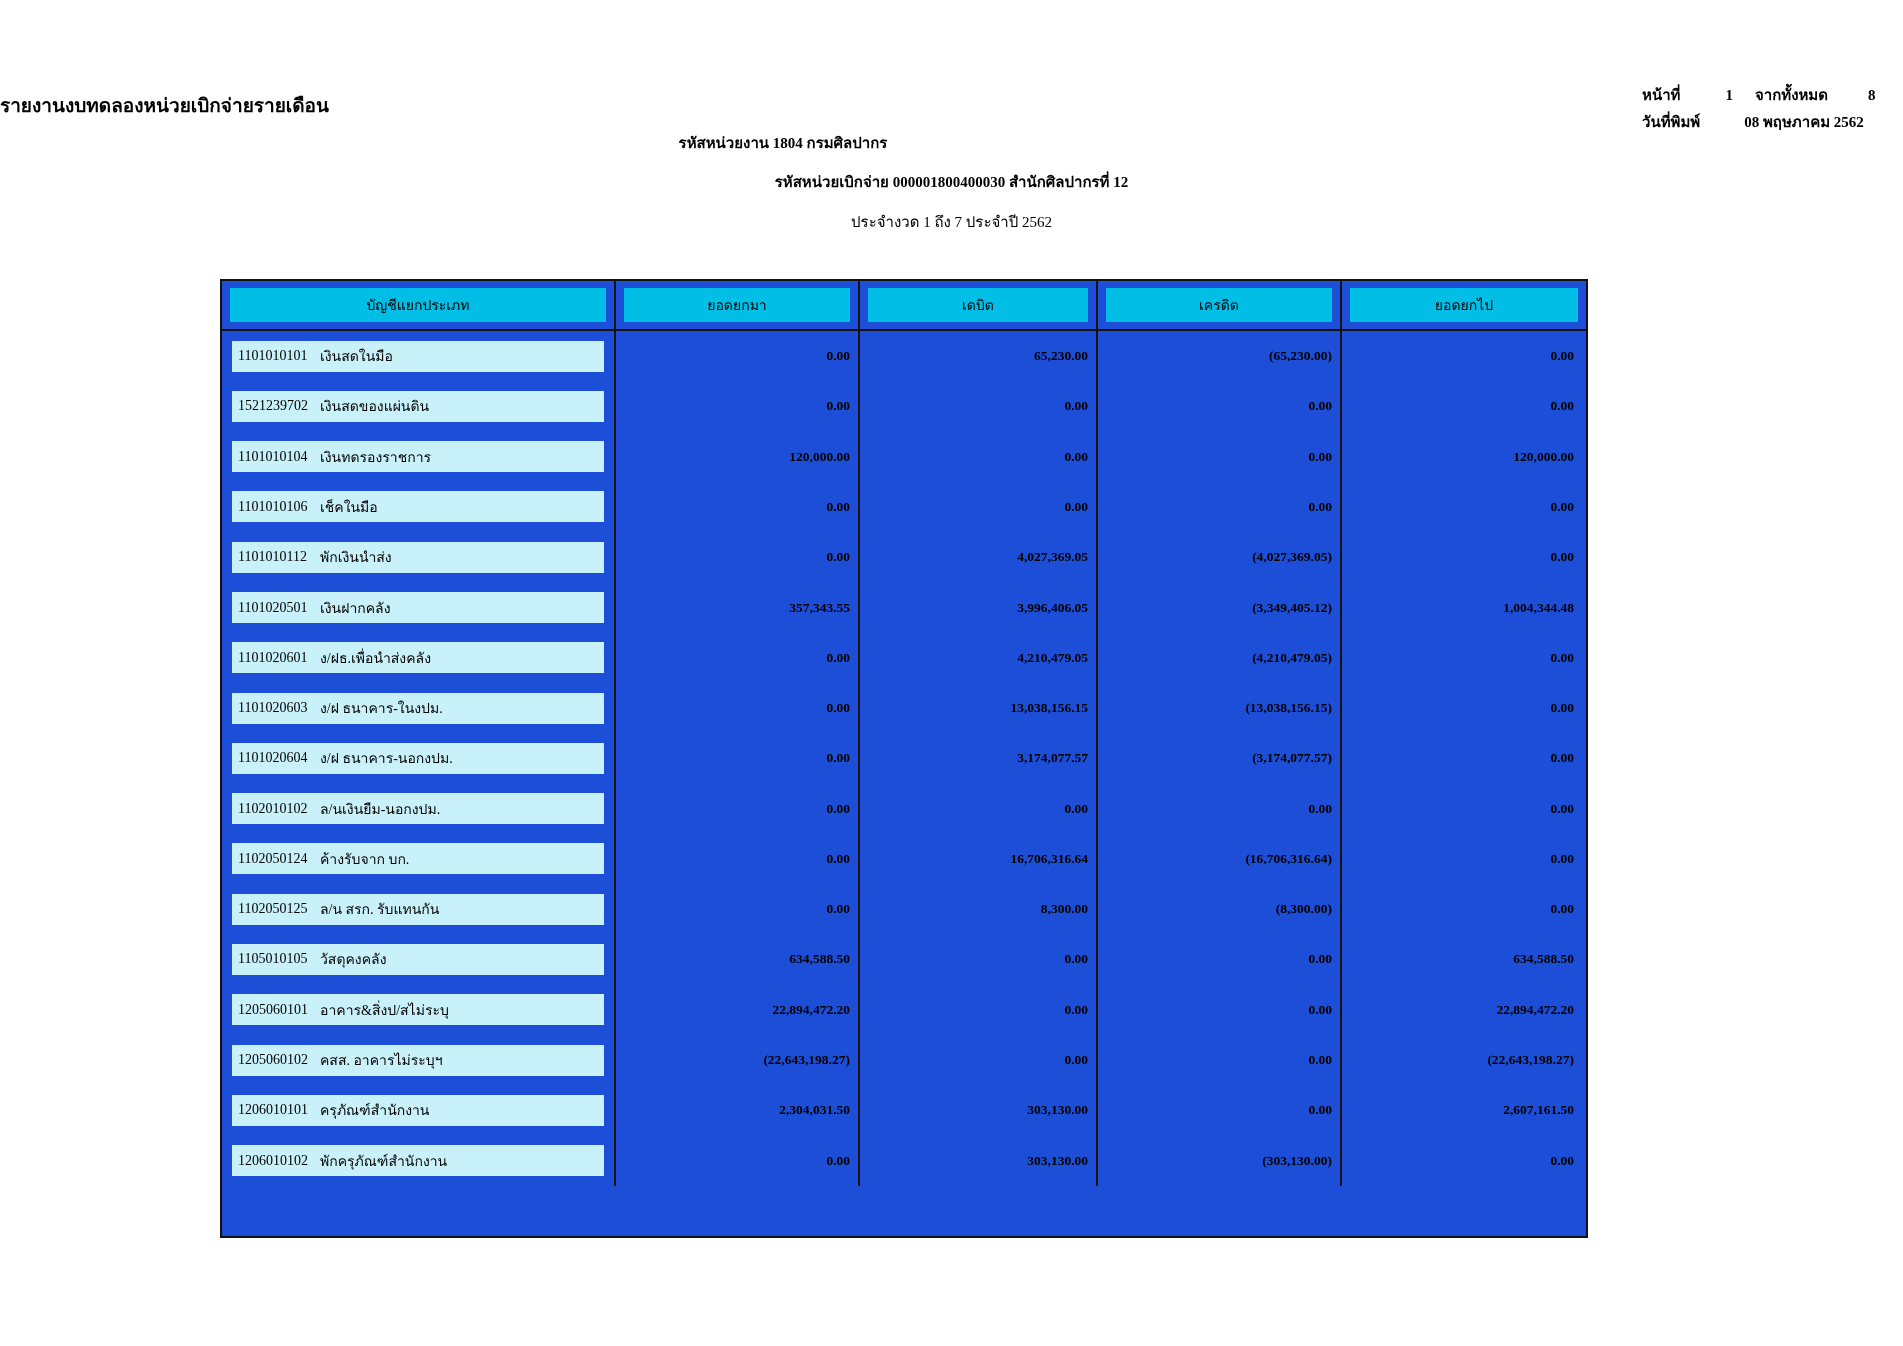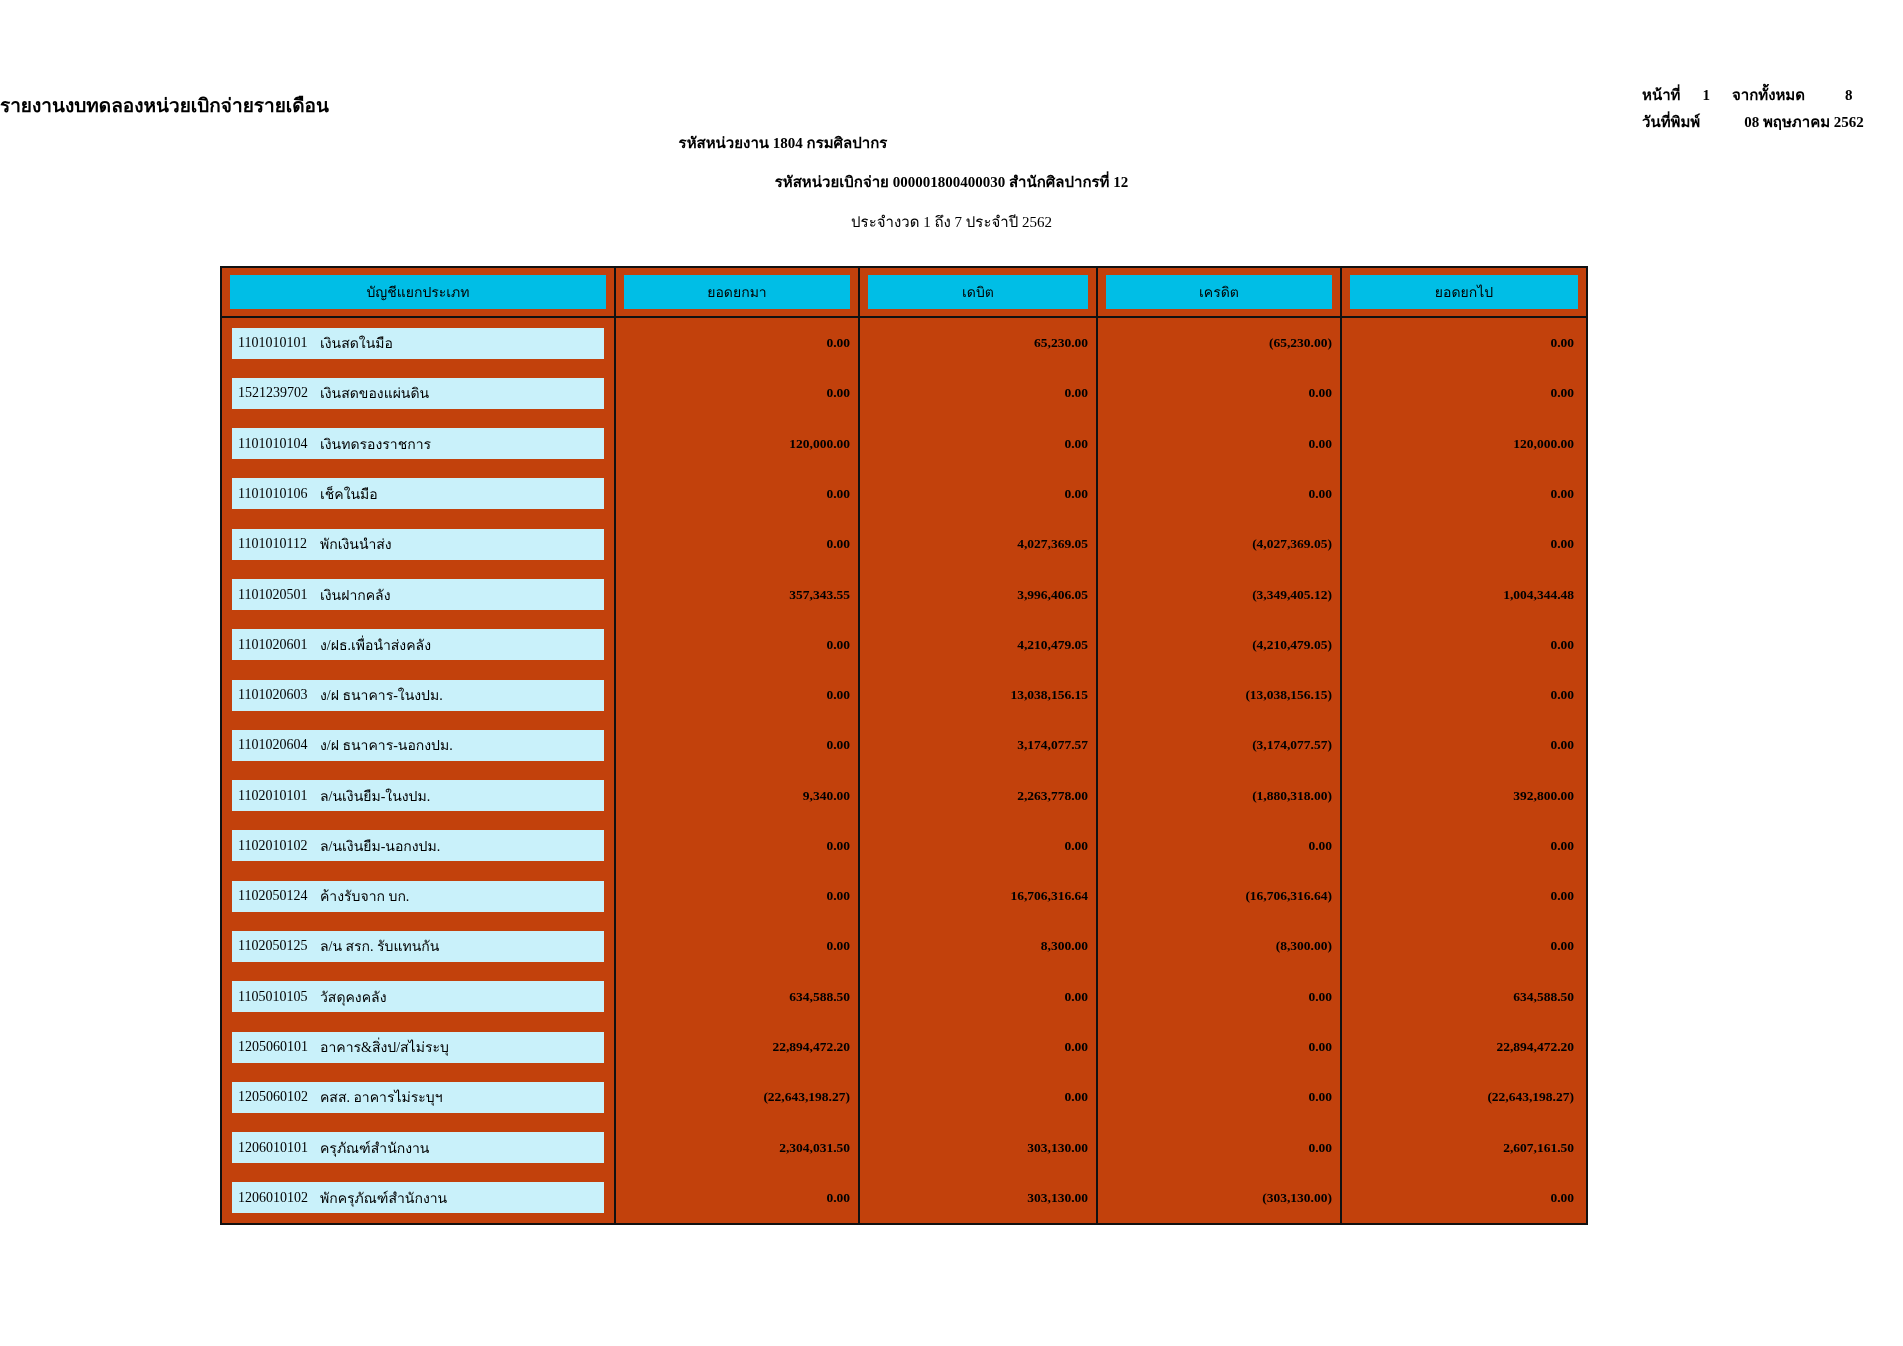--- a/index.html
+++ b/index.html
@@ -10,28 +10,28 @@
   }
   .abs{position:absolute;}
   
   .doc-title{left:0;top:90px;width:1903px;text-align:left;font-size:19px;font-weight:bold;}
   .doc-sub1{left:0;top:131px;width:1566px;text-align:center;font-size:15px;font-weight:bold;}
   .doc-sub2{left:0;top:170px;width:1903px;text-align:center;font-size:15px;font-weight:bold;}
   .doc-sub3{left:0;top:210px;width:1903px;text-align:center;font-size:15px;font-weight:normal;}
   
   .page-info{left:1642px;top:82px;width:250px;font-size:15px;font-weight:bold;}
   .pi-row{display:flex;align-items:baseline;line-height:27px;}
-  .pi-lbl1{margin-right:22px;}
+  .pi-lbl1{margin-right:45px;}
   .pi-val1{margin-right:22px;}
   .pi-lbl2{margin-right:40px;}
   .pi-lbl3{margin-right:44px;}
   
   .tbl{
-    left:220px;top:266px;width:1368px;height:959px;box-sizing:border-box;
-    border:2px solid var(--border_color,#111);background:#c2410c;
+    left:220px;top:279px;width:1368px;height:959px;box-sizing:border-box;
+    border:2px solid var(--border_color,#111);background:#1d4ed8;
   }
   .thead{display:grid;grid-template-columns:394px 244px 238px 244px 244px;height:50px;
     border-bottom:2px solid var(--border_color,#111);box-sizing:border-box;}
   .th{box-sizing:border-box;padding:7px 8px;}
   .th:not(:last-child),.td:not(:last-child){border-right:2px solid var(--border_color,#111);}
   .hband{background:var(--header_bg,#00bee6);height:100%;display:flex;align-items:center;
     justify-content:center;font-size:14px;}
   .tbody{height:905px;display:grid;grid-template-rows:repeat(18,1fr);}
   .tr{display:grid;grid-template-columns:394px 244px 238px 244px 244px;}
   .td{box-sizing:border-box;display:flex;align-items:center;}
@@ -194,32 +194,20 @@
             <span class="code">1101020604</span>
             <span class="nm">ง/ฝ ธนาคาร-นอกงปม.</span>
           </div>
         </div>
       <div class="td num">0.00</div>
       <div class="td num">3,174,077.57</div>
       <div class="td num">(3,174,077.57)</div>
       <div class="td num last">0.00</div>
     </div>
 
-    <div class="tr">
-      <div class="td acct">
-          <div class="band">
-            <span class="code">1102010101</span>
-            <span class="nm">ล/นเงินยืม-ในงปม.</span>
-          </div>
-        </div>
-      <div class="td num">9,340.00</div>
-      <div class="td num">2,263,778.00</div>
-      <div class="td num">(1,880,318.00)</div>
-      <div class="td num last">392,800.00</div>
-    </div>
 
     <div class="tr">
       <div class="td acct">
           <div class="band">
             <span class="code">1102010102</span>
             <span class="nm">ล/นเงินยืม-นอกงปม.</span>
           </div>
         </div>
       <div class="td num">0.00</div>
       <div class="td num">0.00</div>

